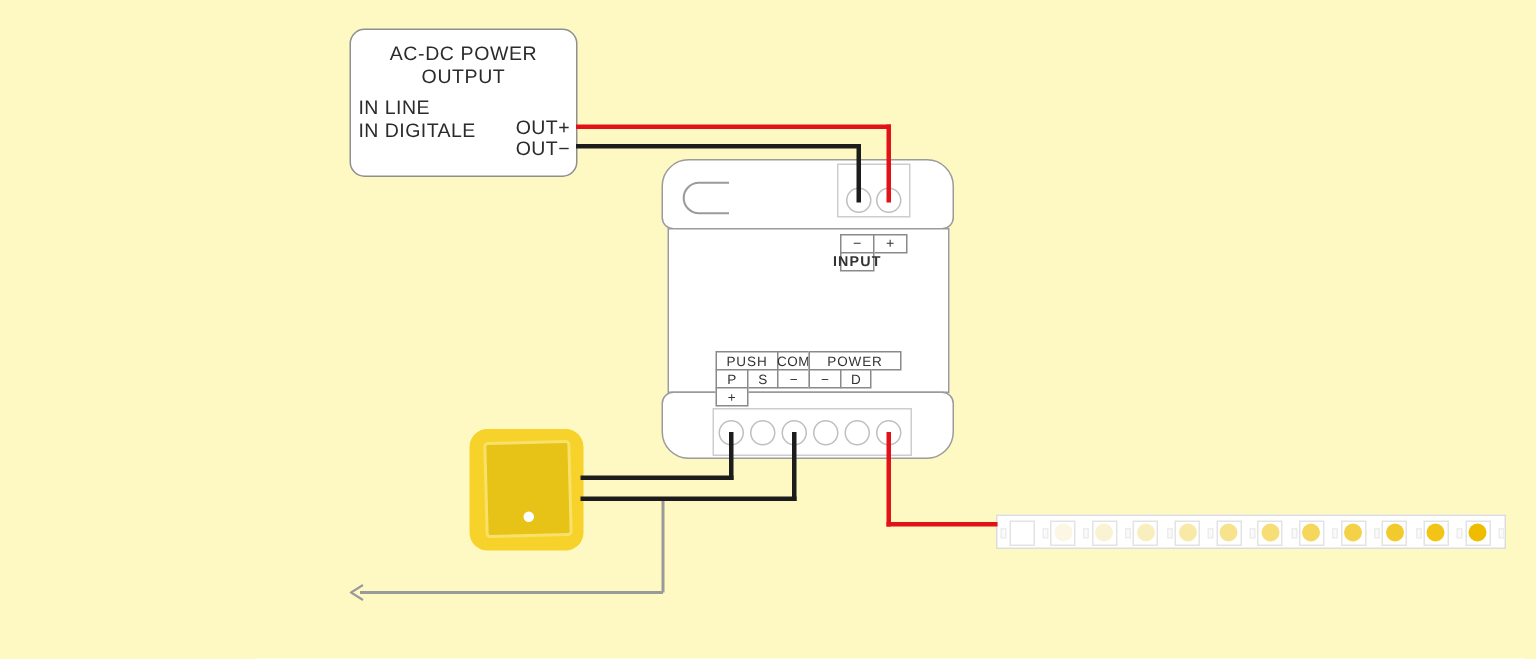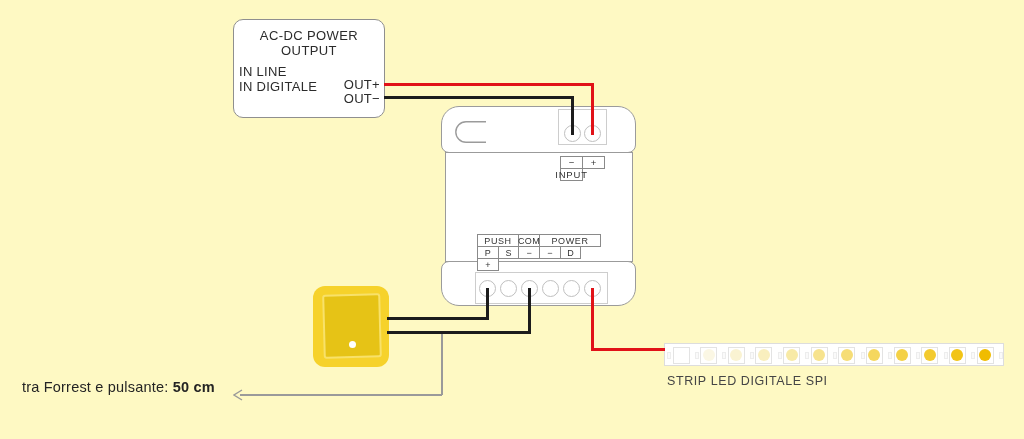--- a/index.html
+++ b/index.html
@@ -27,21 +27,21 @@
   .tblock-bottom{left:475px;top:272px;width:133px;height:32px;}
   .term{position:absolute;width:17px;height:17px;border:1.2px solid #bfbfbf;border-radius:50%;box-sizing:border-box;background:#fff;}
 
   
   .ltable{display:flex;flex-wrap:wrap;font-size:9.5px;color:#333;}
   .lcell{box-sizing:border-box;border:1px solid #8a8a8a;margin-left:-1px;margin-top:-1px;
          display:flex;align-items:center;justify-content:center;background:#fff;height:13px;}
   .input-table{left:561px;top:157px;width:45px;}
   .in-minus{width:23px;}
   .in-plus{width:23px;}
-  .in-label{width:23px;letter-spacing:.8px;}
+  .in-label{width:23px;letter-spacing:.8px;font-weight:bold;}
   .pins-table{left:478px;top:235px;width:124px;font-size:9px;align-items:center;}
   .g-push{width:42px;letter-spacing:.6px;}
   .g-com{width:22px;letter-spacing:.3px;}
   .g-out{width:62px;letter-spacing:.6px;}
   .pin{width:21.7px;}
   .pin:first-child{width:21px;}
 
   
   .wire{position:absolute;z-index:30;}
   .wire-red{background:var(--wire-red,#e11218);}
@@ -167,29 +167,27 @@
       <div class="chip" style="left: 256.26px;">
         <div class="chip-dot" style="background: rgb(243, 202, 46);"></div>
       </div>
       <div class="chip" style="left: 283.9px;">
         <div class="chip-dot" style="background: rgb(242, 196, 22);"></div>
       </div>
       <div class="chip" style="left: 311.54px;">
         <div class="chip-dot" style="background: rgb(240, 188, 0);"></div>
       </div>
     </div>
-  <div class="abs strip-label">STRIP LED DIGITALE SPI</div>
 
   <div class="mline" style="left:441px;top:333px;width:1.5px;height:62px;"></div>
   <div class="mline" style="left:240px;top:394px;width:202px;height:1.5px;"></div>
   <svg class="abs chevron" width="10" height="12">
     <polyline points="9,1 1,6 9,11" fill="none" stroke="#9a9a9a" stroke-width="1.4"></polyline>
   </svg>
   <div class="abs note">
-    <div><span>tra Forrest e pulsante: </span><b>50 cm</b></div>
   </div>
 
   <div class="wire wire-red" style="left:384px;top:82.5px;width:210px;height:3px;"></div>
   <div class="wire wire-red" style="left:591px;top:82.5px;width:3px;height:52px;"></div>
   <div class="wire wire-black" style="left:384px;top:95.5px;width:190px;height:3px;"></div>
   <div class="wire wire-black" style="left:571px;top:95.5px;width:3px;height:39px;"></div>
 
   <div class="wire wire-black" style="left:486px;top:288px;width:3px;height:32px;"></div>
   <div class="wire wire-black" style="left:387px;top:317px;width:102px;height:3px;"></div>
   <div class="wire wire-black" style="left:528px;top:288px;width:3px;height:46px;"></div>

